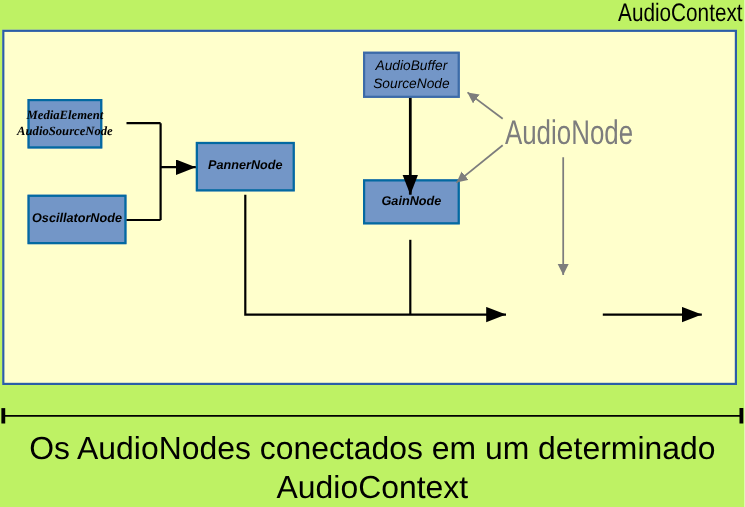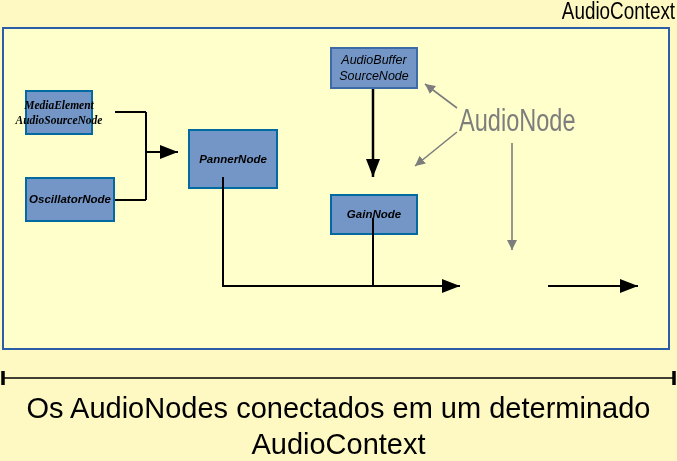--- a/index.html
+++ b/index.html
@@ -1,17 +1,17 @@
 <!DOCTYPE html>
 <html><head>
 <meta charset="utf-8">
 <style>
   html,body{margin:0;padding:0;background:#ffffff;}
   body{width:677px;height:461px;font-family:"Liberation Sans",sans-serif;}
-  .stage{position:relative;width:677px;height:461px;background:#fef9c3;overflow:hidden;}
+  .stage{position:relative;width:677px;height:461px;background:#bef264;overflow:hidden;}
 
   .context-label{
     position:absolute;top:-2px;right:2px;
     font-size:23px;color:#000;white-space:nowrap;
     transform:scaleX(0.82);transform-origin:100% 50%;
   }
 
   .container-box{
     position:absolute;left:2px;top:27px;width:668px;height:323px;
     background:#FFFFCC;border:2px solid #2B5EA7;box-sizing:border-box;
@@ -20,23 +20,23 @@
   .node{
     position:absolute;background:#7396C7;border:2px solid #0369a1;
     box-sizing:border-box;display:flex;align-items:center;justify-content:center;
     text-align:center;font-style:italic;font-weight:bold;font-size:11.5px;
     line-height:1.3;color:#000;white-space:pre-line;
   }
   .node.regular{font-weight:normal;font-size:12.5px;border-color:#3C6BA8;}
 
   #node-media{left:25px;top:90px;width:68px;height:45px;font-family:Liberation Serif, serif;}
   #node-osc{left:25px;top:177px;width:90px;height:45px;}
-  #node-panner{left:178px;top:129px;width:90px;height:60px;margin-left:10px;}
+  #node-panner{left:178px;top:129px;width:90px;height:45px;}
   #node-abs{left:330px;top:47px;width:88px;height:42px;}
-  #node-gain{left:330px;top:194px;width:88px;height:41px;}
+  #node-gain{left:330px;top:163px;width:88px;height:41px;}
   #node-listener{left:460px;top:263px;width:88px;height:44px;}
 
   .audionode-label{
     position:absolute;left:459px;top:103px;
     font-size:31px;color:#7D7D7D;white-space:nowrap;
     transform:scaleX(0.76);transform-origin:0 50%;
   }
 
   svg.connectors{position:absolute;left:0;top:0;pointer-events:none;}
 

